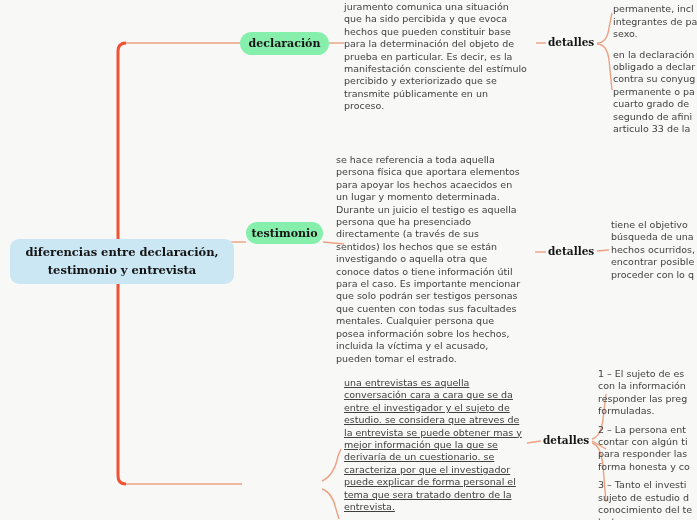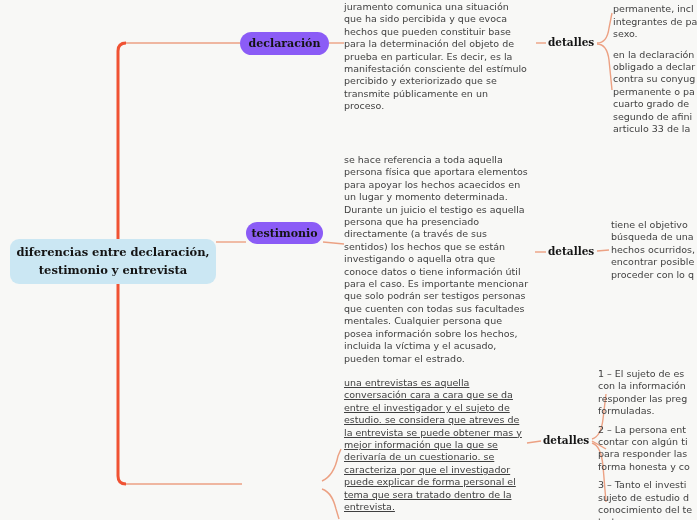--- a/index.html
+++ b/index.html
@@ -10,30 +10,30 @@
     background: #f8f8f6;
     font-family: "DejaVu Sans", sans-serif;
   }
   .links { position: absolute; left: 0; top: 0; width: 697px; height: 520px; }
   .links path { fill: none; }
   .links .trunk { stroke: #f05233; stroke-width: 3; }
   .links .thin  { stroke: #eca183; stroke-width: 1.4; }
 
   .bubble {
     position: absolute;
-    background: #8b5cf6;
+    background: #86efac;
     border-radius: 12px;
     display: flex; align-items: center; justify-content: center;
     font: bold 11px "DejaVu Serif", serif;
     color: #141414;
     white-space: nowrap;
   }
   .central {
     position: absolute;
-    left: 10px; top: 239px; width: 206px; height: 45px;
+    left: 10px; top: 239px; width: 224px; height: 45px;
     background: #cbe7f3;
     border-radius: 9px;
     display: flex; align-items: center; justify-content: center;
     text-align: center;
     font: bold 11.5px/1.5 "DejaVu Serif", serif;
     color: #141414;
     white-space: pre-line;
   }
   .body-text {
     position: absolute;
@@ -104,21 +104,21 @@
     <div class="para">en la declaración
 obligado a declar
 contra su conyug
 permanente o pa
 cuarto grado de
 segundo de afini
 articulo 33 de la</div>
   </div>
 
   <div class="bubble" style="left:246px; top:222px; width:77px; height:22px;">testimonio</div>
-  <div class="body-text" style="left:344px; top:154px; width:202px;">se hace referencia a toda aquella
+  <div class="body-text" style="left:336px; top:154px; width:202px;">se hace referencia a toda aquella
 persona física que aportara elementos
 para apoyar los hechos acaecidos en
 un lugar y momento determinada.
 Durante un juicio el testigo es aquella
 persona que ha presenciado
 directamente (a través de sus
 sentidos) los hechos que se están
 investigando o aquella otra que
 conoce datos o tiene información útil
 para el caso. Es importante mencionar

